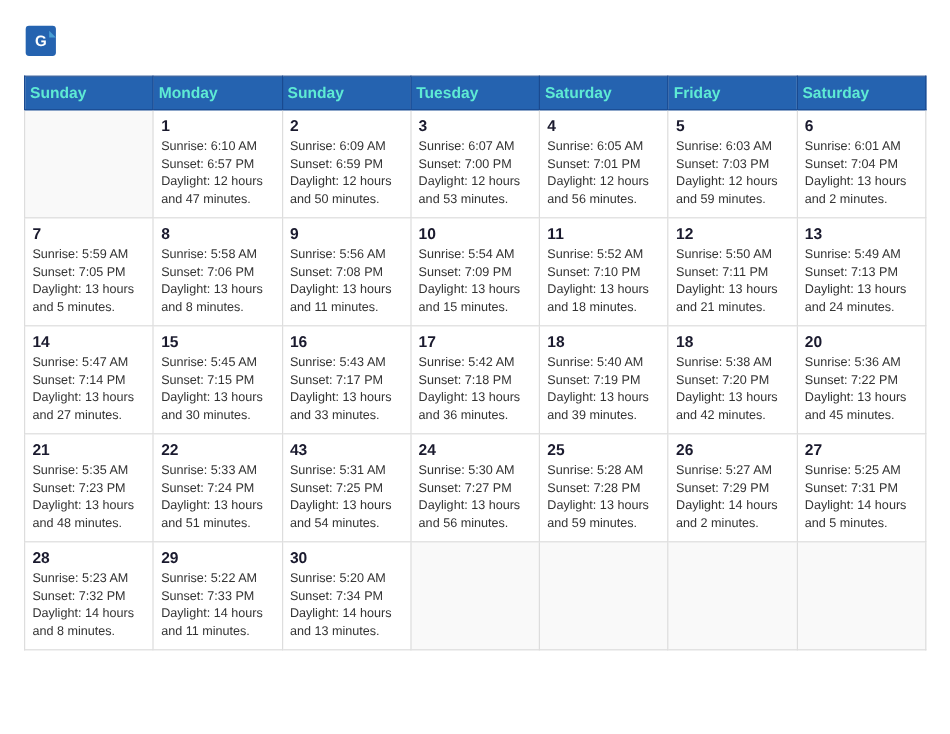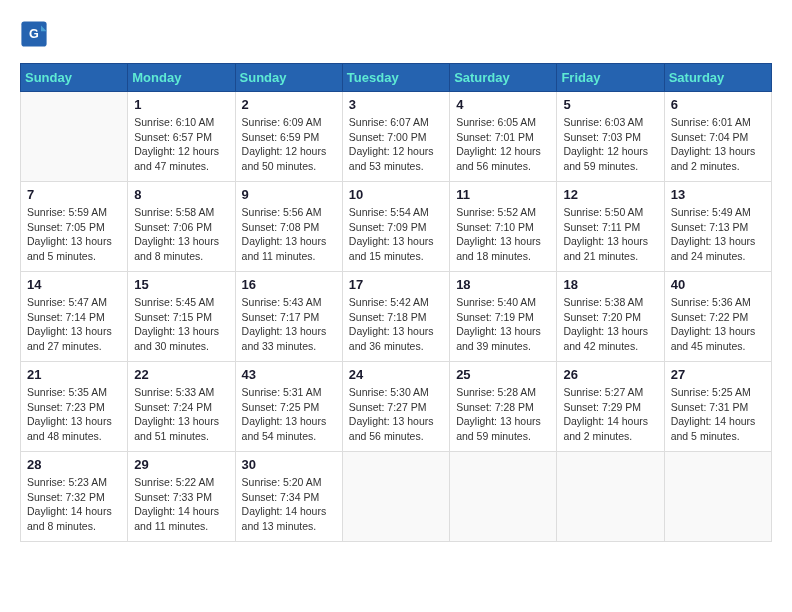--- a/index.html
+++ b/index.html
@@ -199,21 +199,21 @@
         </td>
         <td>
           <span class="day-number">18</span>
           <div class="day-info">Sunrise: 5:40 AM<br>Sunset: 7:19 PM<br>Daylight: 13 hours and 39 minutes.</div>
         </td>
         <td>
           <span class="day-number">18</span>
           <div class="day-info">Sunrise: 5:38 AM<br>Sunset: 7:20 PM<br>Daylight: 13 hours and 42 minutes.</div>
         </td>
         <td>
-          <span class="day-number">40</span>
+          <span class="day-number">20</span>
           <div class="day-info">Sunrise: 5:36 AM<br>Sunset: 7:22 PM<br>Daylight: 13 hours and 45 minutes.</div>
         </td>
       </tr>
       <tr class="week-row">
         <td>
           <span class="day-number">21</span>
           <div class="day-info">Sunrise: 5:35 AM<br>Sunset: 7:23 PM<br>Daylight: 13 hours and 48 minutes.</div>
         </td>
         <td>
           <span class="day-number">22</span>

